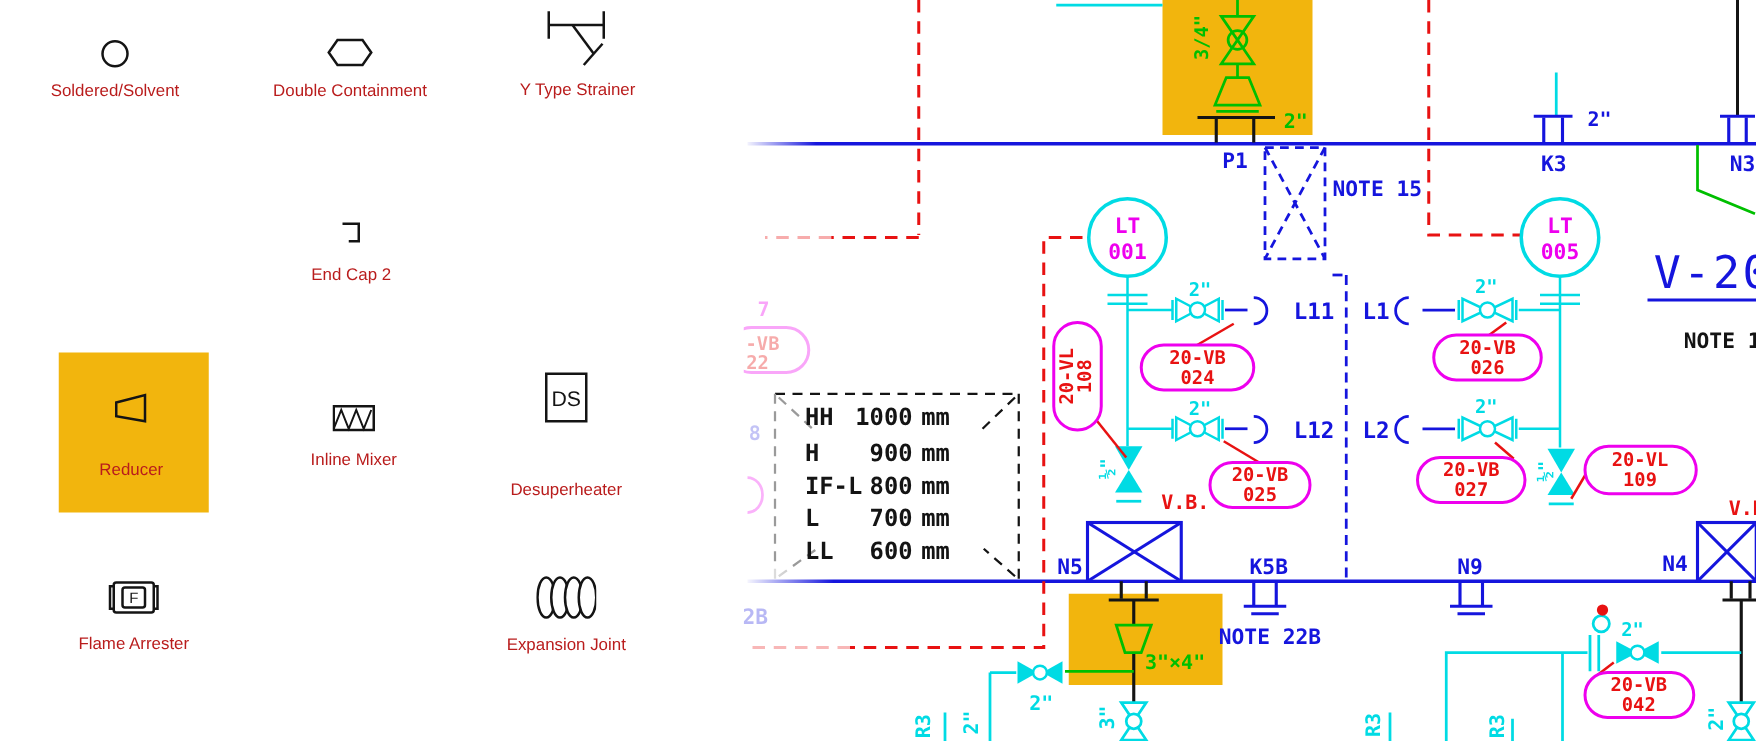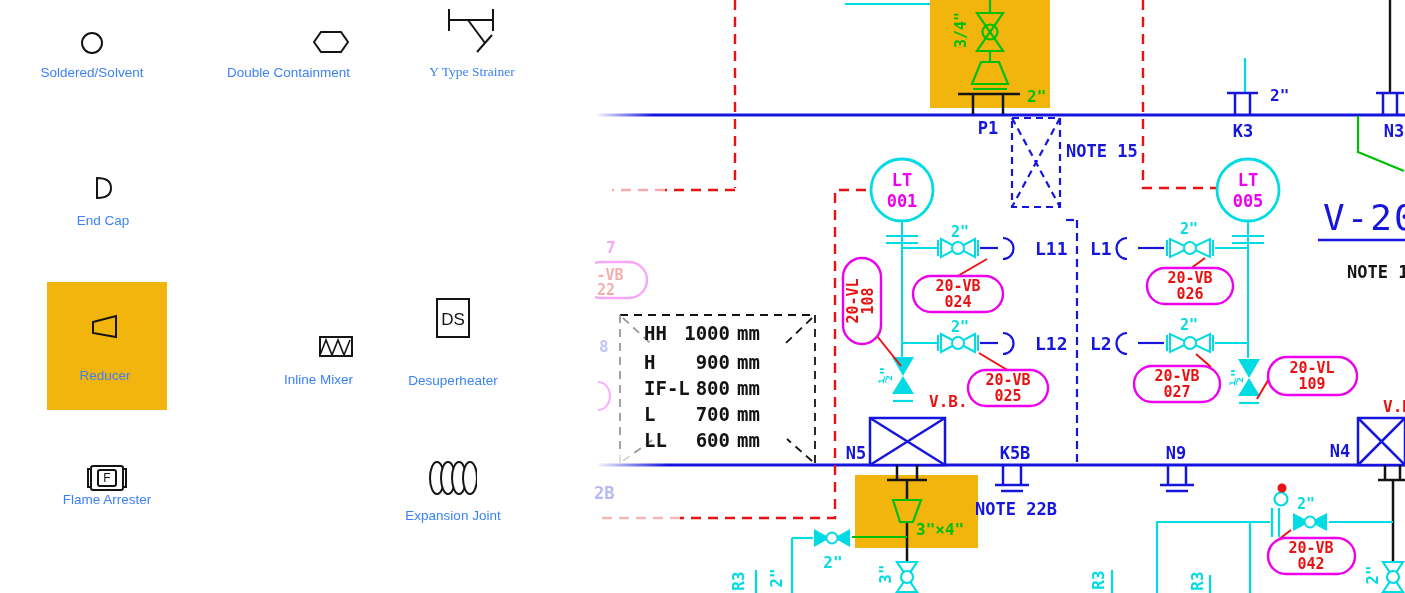--- a/index.html
+++ b/index.html
@@ -1,101 +1,101 @@
 <!DOCTYPE html>
 <html><head>
 <meta charset="utf-8">
 <style>
   html,body{margin:0;padding:0;background:#fff;}
   #canvas{position:relative;width:1405px;height:593px;overflow:hidden;background:#fff;
           font-family:"Liberation Sans",sans-serif;}
   .pal-item{position:absolute;display:flex;flex-direction:column;align-items:center;cursor:pointer;}
-  .pal-label{font-size:13.5px;color:#3b82f6;white-space:nowrap;}
+  .pal-label{font-size:13.5px;color:#b91c1c;white-space:nowrap;}
   .sel-cell{position:absolute;left:47px;top:282px;width:120px;height:128px;background:#f2b50d;}
   svg text.cad{font-family:"DejaVu Sans Mono",monospace;font-weight:bold;}
   svg text.big{font-family:"DejaVu Sans Mono",monospace;font-weight:normal;letter-spacing:2px;}
   .fb{fill:#1515dd}.fc{fill:#00dbe4}.fg{fill:#00bf00}.fr{fill:#e81212}.fm{fill:#ee00ee}.fk{fill:#141414}
 </style>
 </head>
 <body>
 
 <div id="canvas">
 
   <div class="sel-cell"></div>
 
   <div class="pal-item" style="left:22px;top:31px;width:140px;">
     <svg width="24" height="24">
       <circle cx="12" cy="12" r="10" fill="none" stroke="#141414" stroke-width="2"></circle>
       </svg>
     <div class="pal-label" style="margin-top:10px">Soldered/Solvent</div>
   </div>
 
-  <div class="pal-item" style="left:210px;top:30px;width:140px;align-items:flex-end;">
+  <div class="pal-item" style="left:210px;top:30px;width:140px;">
     <svg width="38" height="24">
       <polygon points="2,12 9,2 29,2 36,12 29,22 9,22" fill="none" stroke="#141414" stroke-width="2"></polygon>
       </svg>
     <div class="pal-label" style="margin-top:11px">Double Containment</div>
   </div>
 
-  <div class="pal-item" style="left:402px;top:8px;width:140px;font-family:Liberation Serif, serif;">
+  <div class="pal-item" style="left:392px;top:8px;width:140px;">
     <svg width="52" height="46">
       <g stroke="#141414" stroke-width="2" fill="none">
         <line x1="3" y1="1" x2="3" y2="23"></line>
           <line x1="47" y1="1" x2="47" y2="23"></line>
         <line x1="3" y1="12" x2="47" y2="12"></line>
         <line x1="22" y1="12" x2="39" y2="35"></line>
         <line x1="46" y1="27" x2="31" y2="44"></line>
       </g>
       </svg>
     <div class="pal-label" style="margin-top:10px">Y Type Strainer</div>
   </div>
 
-  <div class="pal-item" style="left:33px;top:176px;width:140px;">
-    <svg width="20" height="24">
-      <path d="M 4 2 L 4 22 C 16 22 18 16 18 12 C 18 8 16 2 4 2 Z" fill="none" stroke="#141414" stroke-width="2"></path>
-      </svg>
-    <div class="pal-label" style="margin-top:13px">End Cap</div>
-  </div>
-
+
+  <div class="pal-item" style="left:211px;top:177px;width:140px;">
+    <svg width="18" height="18">
+      <path d="M 2 2 L 15 2 L 15 16 L 7 16" fill="none" stroke="#141414" stroke-width="2"></path>
+      </svg>
+    <div class="pal-label" style="margin-top:17px">End Cap 2</div>
+  </div>
 
 
   <div class="pal-item" style="left:35px;top:314px;width:140px;">
     <svg width="30" height="26">
       <polygon points="3,8 26,2 26,23 3,19" fill="none" stroke="#141414" stroke-width="2"></polygon>
       </svg>
     <div class="pal-label" style="margin-top:28px">Reducer</div>
   </div>
 
-  <div class="pal-item" style="left:213px;top:336px;width:140px;align-items:flex-end;">
+  <div class="pal-item" style="left:213px;top:324px;width:140px;">
     <svg width="34" height="22">
       <rect x="1" y="1" width="32" height="19" fill="none" stroke="#141414" stroke-width="2"></rect>
       <polyline points="1,19 7,4 13,19 19,4 25,19 31,4" fill="none" stroke="#141414" stroke-width="1.6"></polyline>
       </svg>
     <div class="pal-label" style="margin-top:14px">Inline Mixer</div>
   </div>
 
-  <div class="pal-item" style="left:383px;top:297px;width:140px;">
+  <div class="pal-item" style="left:383px;top:297px;width:140px;gap:38px;">
     <svg width="36" height="42">
       <rect x="2" y="2" width="32" height="38" fill="none" stroke="#141414" stroke-width="2"></rect>
       <text x="18" y="28" text-anchor="middle" font-size="17" fill="#141414">DS</text>
       </svg>
-    <div class="pal-label" style="margin-top:34px">Desuperheater</div>
+    <div class="pal-label" style="margin-top:7px">Desuperheater</div>
   </div>
 
   <div class="pal-item" style="left:37px;top:464px;width:140px;">
     <svg width="44" height="28">
       <g stroke="#141414" stroke-width="2" fill="none">
         <path d="M 6 5 L 3 5 L 3 23 L 6 23"></path>
           <path d="M 38 5 L 41 5 L 41 23 L 38 23"></path>
         <rect x="6" y="2" width="32" height="24" rx="2"></rect>
         <rect x="13" y="6" width="18" height="16" rx="2"></rect>
       </g>
       <text x="22" y="18" text-anchor="middle" font-size="12" fill="#141414">F</text>
       </svg>
-    <div class="pal-label" style="margin-top:0">Flame Arrester</div>
+    <div class="pal-label" style="margin-top:15px">Flame Arrester</div>
   </div>
 
 
   <div class="pal-item" style="left:383px;top:460px;width:140px;align-items:center;">
     <svg width="48" height="36">
       <g stroke="#141414" stroke-width="2" fill="#ffffff">
         <ellipse cx="8" cy="18" rx="7" ry="16"></ellipse>
           <ellipse cx="19" cy="18" rx="7" ry="16"></ellipse>
         <ellipse cx="30" cy="18" rx="7" ry="16"></ellipse>
           <ellipse cx="41" cy="18" rx="7" ry="16"></ellipse>

